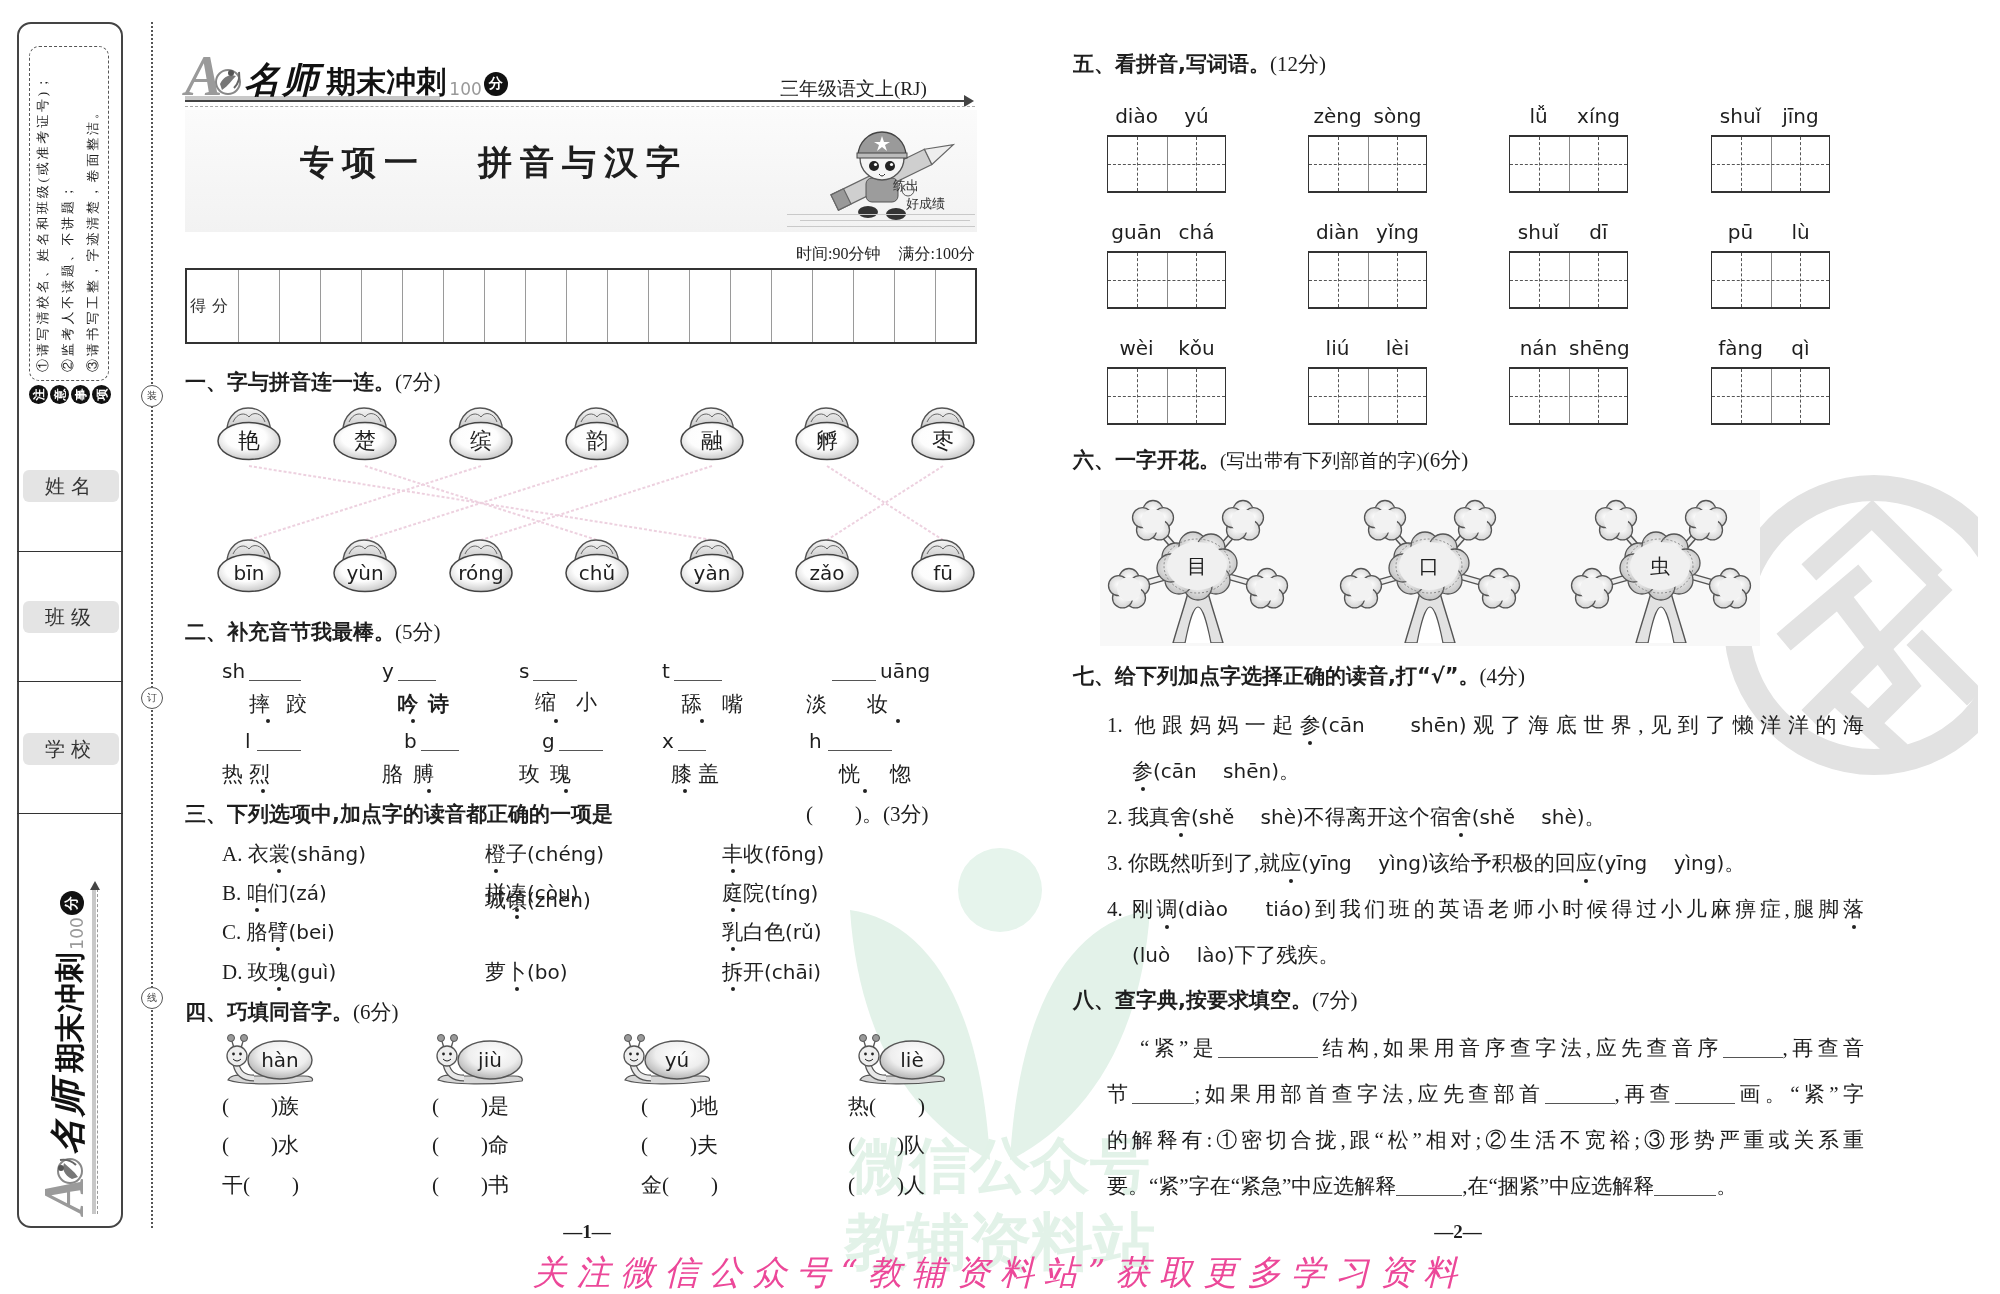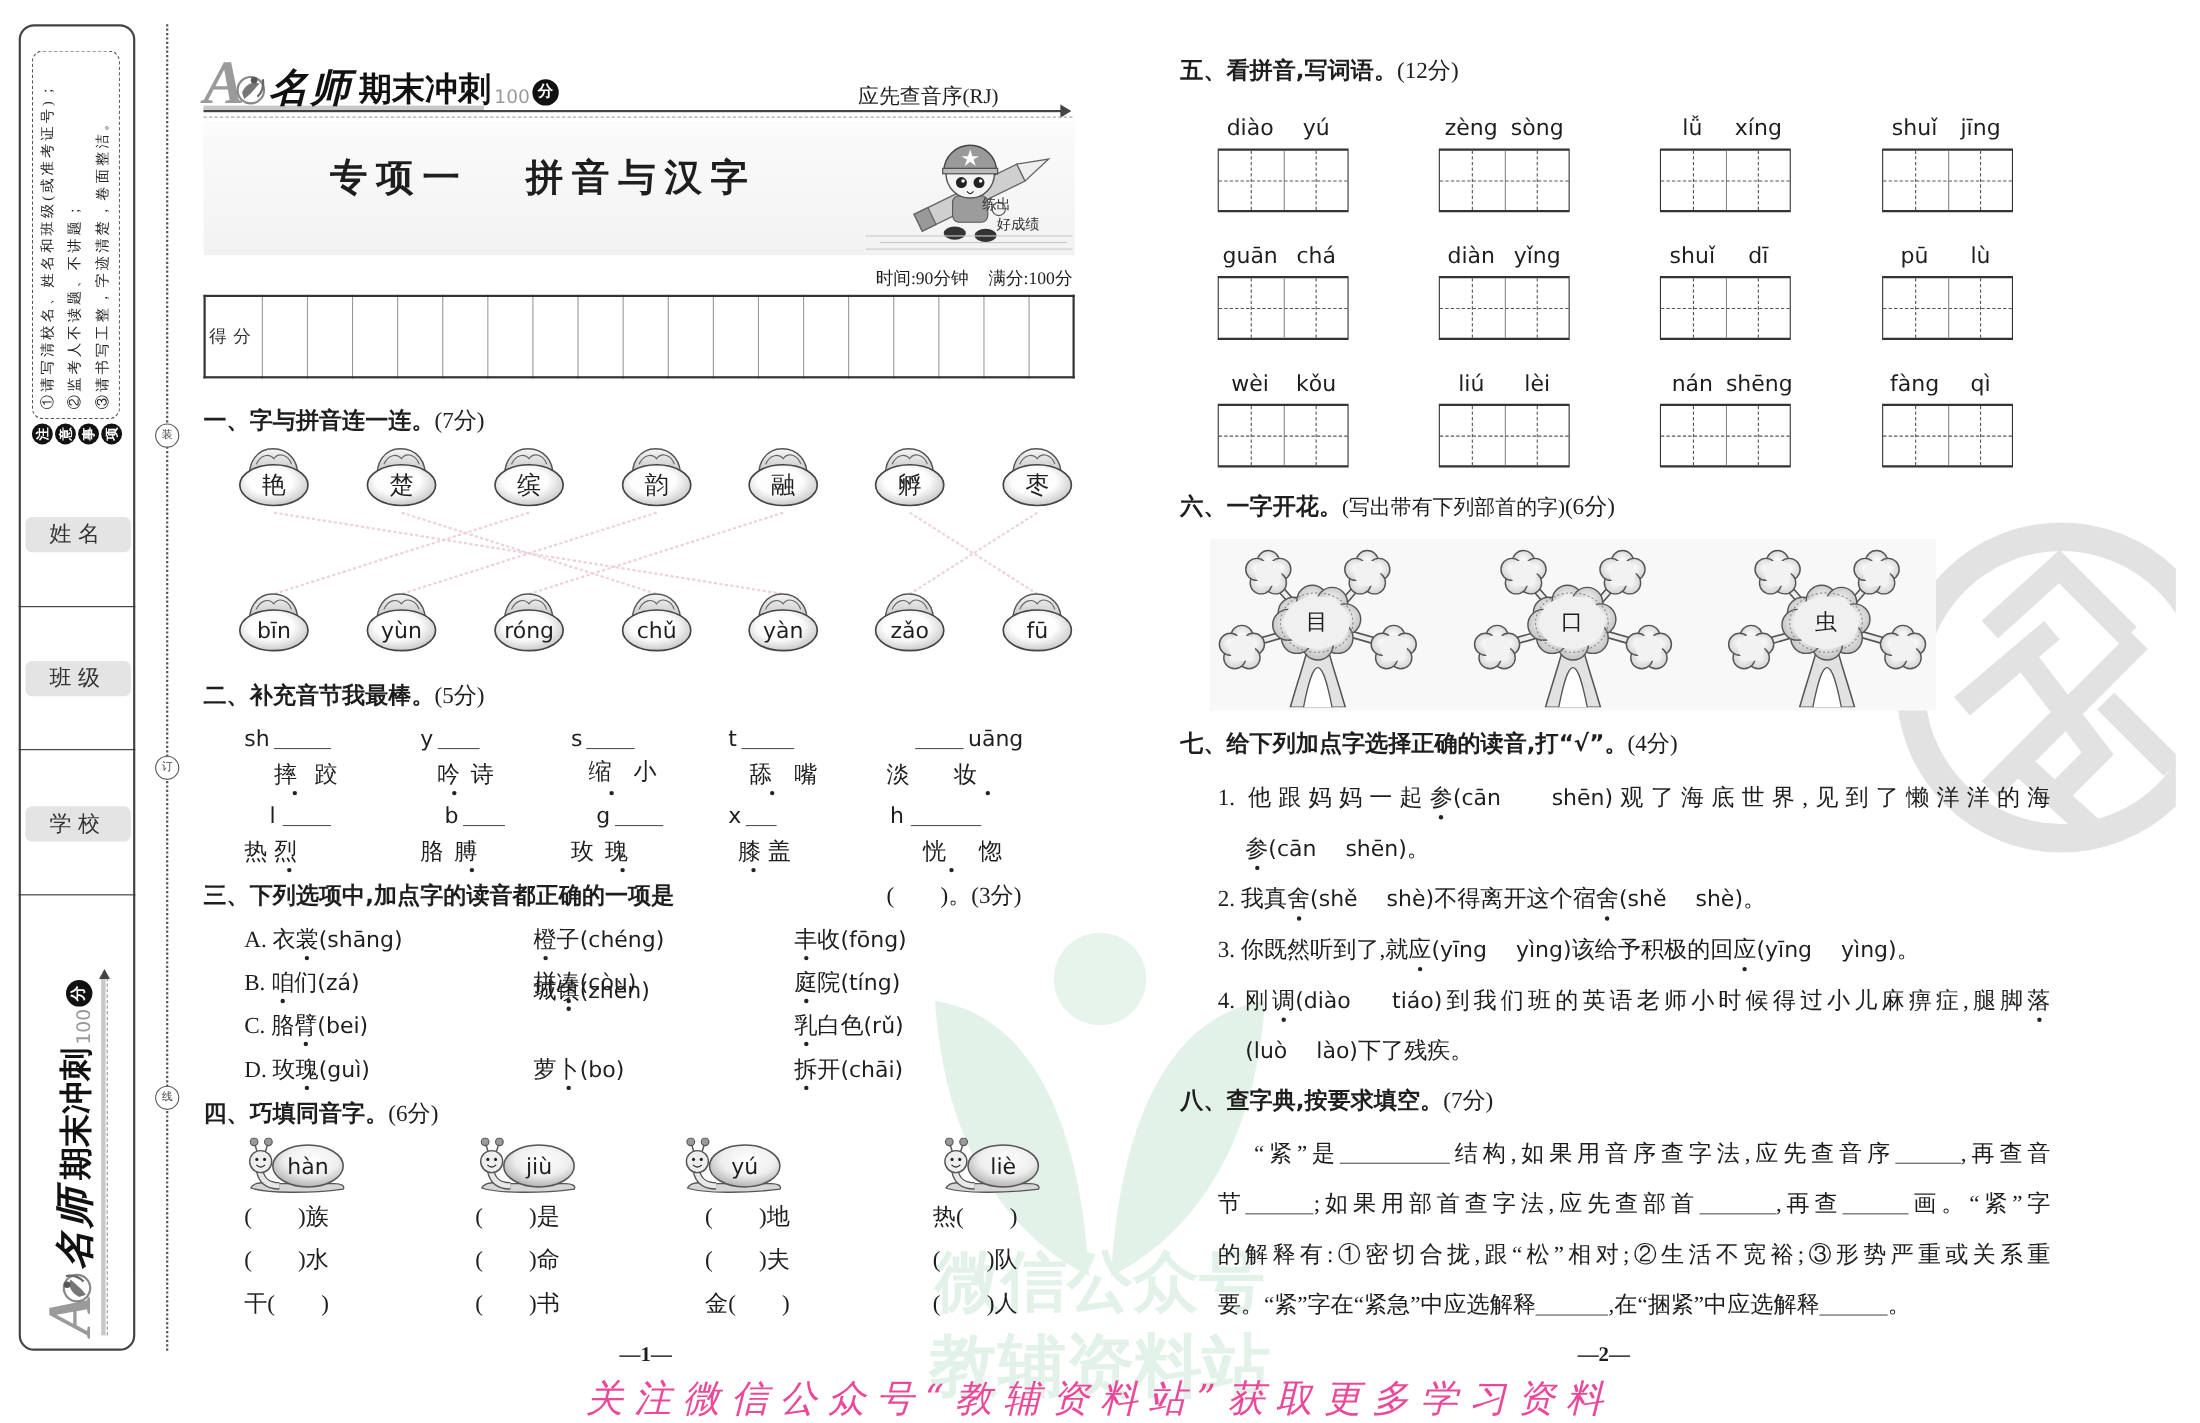--- a/index.html
+++ b/index.html
@@ -256,21 +256,21 @@
       <use href="#emblem"></use>
     </svg>
   <span class="logo-script">名师</span>
   <span class="logo-name">期末冲刺</span>
   <span class="logo-score">100</span>
   <span class="logo-badge">分</span>
 </div>
 <div class="head-rule"></div>
 <div class="head-arrow"></div>
 <div class="head-dash"></div>
-<div class="grade">应先查音序(RJ)</div>
+<div class="grade">三年级语文上(RJ)</div>
 
 <div class="title-band"></div>
 <div class="page-title">
   <span>专项一</span><span class="gap"></span><span>拼音与汉字</span>
 </div>
 
 <svg class="mascot" viewBox="0 0 150 108">
   <g transform="rotate(-26 70 60)">
     <rect x="6" y="52" width="104" height="17" fill="#cfcfcf" stroke="#666" stroke-width="1.2"></rect>
     <rect x="6" y="52" width="14" height="17" fill="#999" stroke="#666" stroke-width="1.2"></rect>
@@ -451,21 +451,21 @@
   <span>二、补充音节我最棒。</span><span class="pts">(5分)</span>
 </div>
 
 <div class="txt py" style="left:222px;top:657px;"><span>sh</span><span class="blank" style="width:52px;margin-left:4px;"></span></div>
 <div class="txt py" style="left:382px;top:657px;"><span>y</span><span class="blank" style="width:38px;margin-left:4px;"></span></div>
 <div class="txt py" style="left:519px;top:657px;"><span>s</span><span class="blank" style="width:44px;margin-left:4px;"></span></div>
 <div class="txt py" style="left:662px;top:657px;"><span>t</span><span class="blank" style="width:48px;margin-left:4px;"></span></div>
 <div class="txt py" style="left:832px;top:657px;"><span></span><span class="blank" style="width:44px;margin-right:4px;"></span><span>uāng</span></div>
 
 <div class="txt" style="left:249px;top:690px;letter-spacing:16px;"><span></span><span class="dot">摔</span><span>跤</span></div>
-<div class="txt" style="left:397px;top:690px;letter-spacing:10px;"><span></span><span class="dot">吟</span><span>诗</span></div>
+<div class="txt" style="left:397px;top:690px;letter-spacing:10px;font-weight:bold;"><span></span><span class="dot">吟</span><span>诗</span></div>
 <div class="txt" style="left:535px;top:690px;letter-spacing:20px;font-family:Liberation Mono, monospace;"><span></span><span class="dot">缩</span><span>小</span></div>
 <div class="txt" style="left:681px;top:690px;letter-spacing:20px;"><span></span><span class="dot">舔</span><span>嘴</span></div>
 <div class="txt" style="left:806px;top:690px;letter-spacing:40px;"><span>淡</span><span class="dot">妆</span><span></span></div>
 
 <div class="txt py" style="left:245px;top:727px;"><span>l</span><span class="blank" style="width:44px;margin-left:6px;"></span></div>
 <div class="txt py" style="left:404px;top:727px;"><span>b</span><span class="blank" style="width:38px;margin-left:4px;"></span></div>
 <div class="txt py" style="left:542px;top:727px;"><span>g</span><span class="blank" style="width:44px;margin-left:4px;"></span></div>
 <div class="txt py" style="left:662px;top:727px;"><span>x</span><span class="blank" style="width:28px;margin-left:4px;"></span></div>
 <div class="txt py" style="left:809px;top:727px;"><span>h</span><span class="blank" style="width:64px;margin-left:6px;"></span></div>
 

